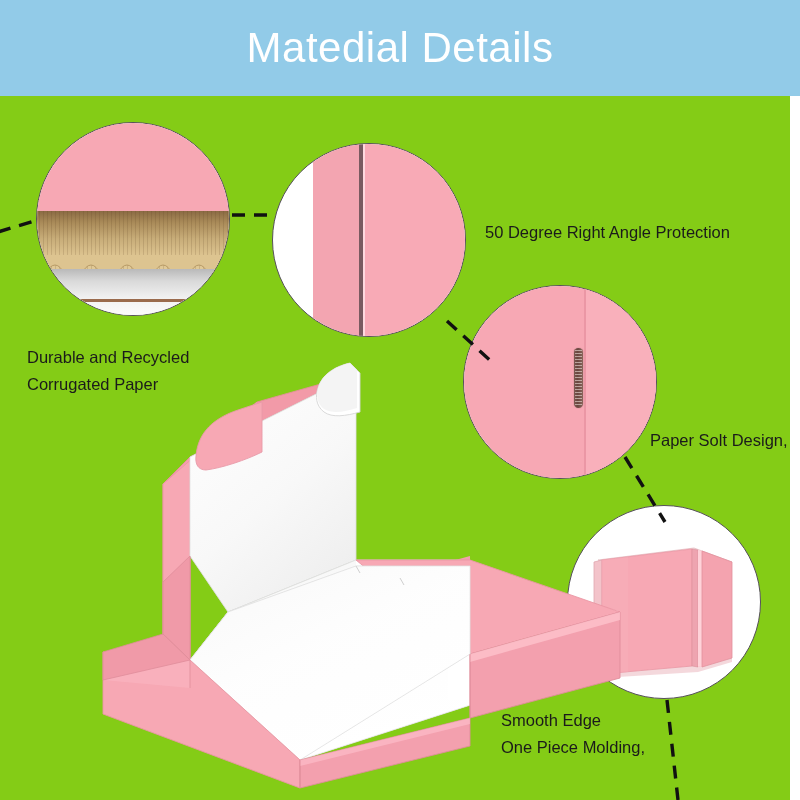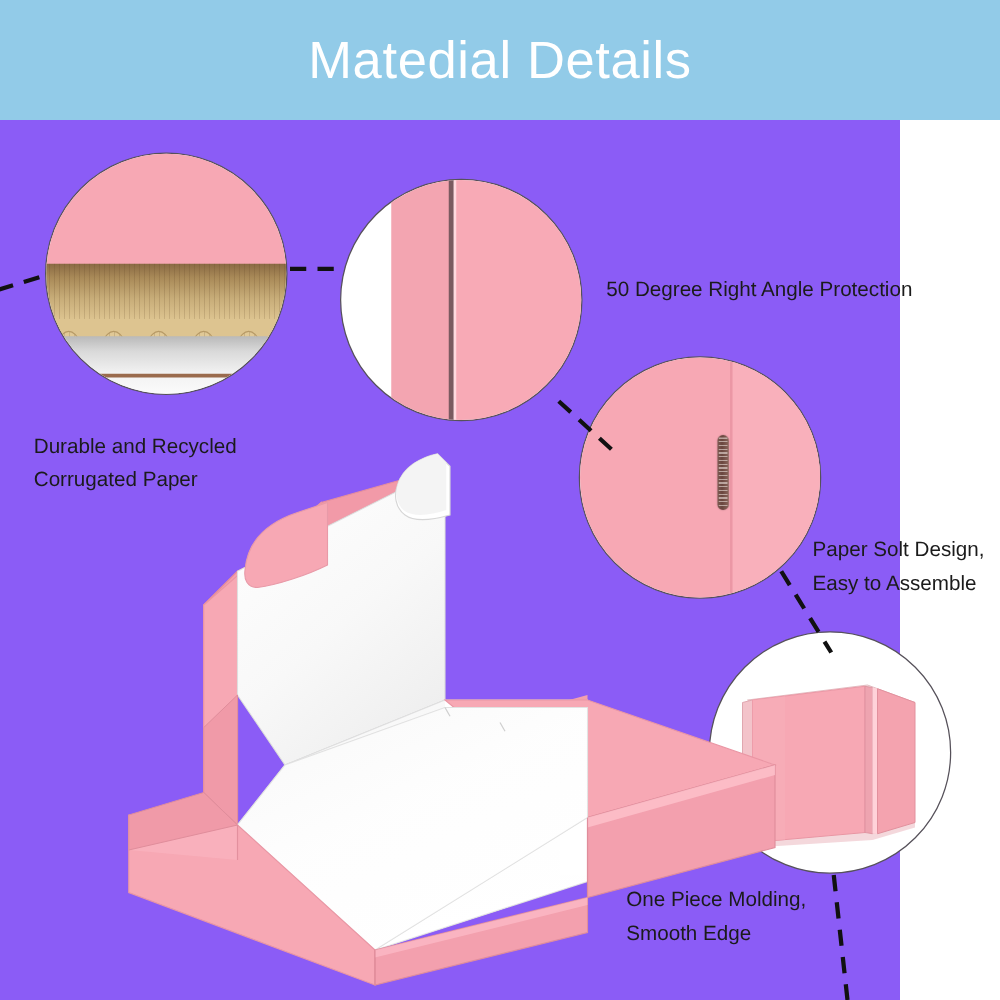--- a/index.html
+++ b/index.html
@@ -11,23 +11,23 @@
     width: 800px;
     height: 800px;
     font-family: "Liberation Sans", sans-serif;
     overflow: hidden;
     position: relative;
   }
 
   #stage {
     position: absolute;
     left: 0; top: 0;
-    width: 720px;
+    width: 790px;
     height: 800px;
-    background: #8b5cf6;
+    background: #84cc16;
   }
 
   
   .banner {
     position: absolute;
     left: 0; top: 0;
     width: 800px;
     height: 96px;
     background: #92cbe8;
   }
@@ -339,21 +339,20 @@
     <span class="line">Durable and Recycled</span>
     <span class="line">Corrugated Paper</span>
   </div>
 
   <div class="caption" id="caption-right-angle">
     <span class="line">50 Degree Right Angle Protection</span>
   </div>
 
   <div class="caption" id="caption-card-slot">
     <span class="line">Paper Solt Design,</span>
-    <span class="line">Easy to Assemble</span>
   </div>
 
   <div class="caption" id="caption-one-piece">
+    <span class="line">Smooth Edge</span>
     <span class="line">One Piece Molding,</span>
-    <span class="line">Smooth Edge</span>
   </div>
 
 </div>
 
 </body></html>

